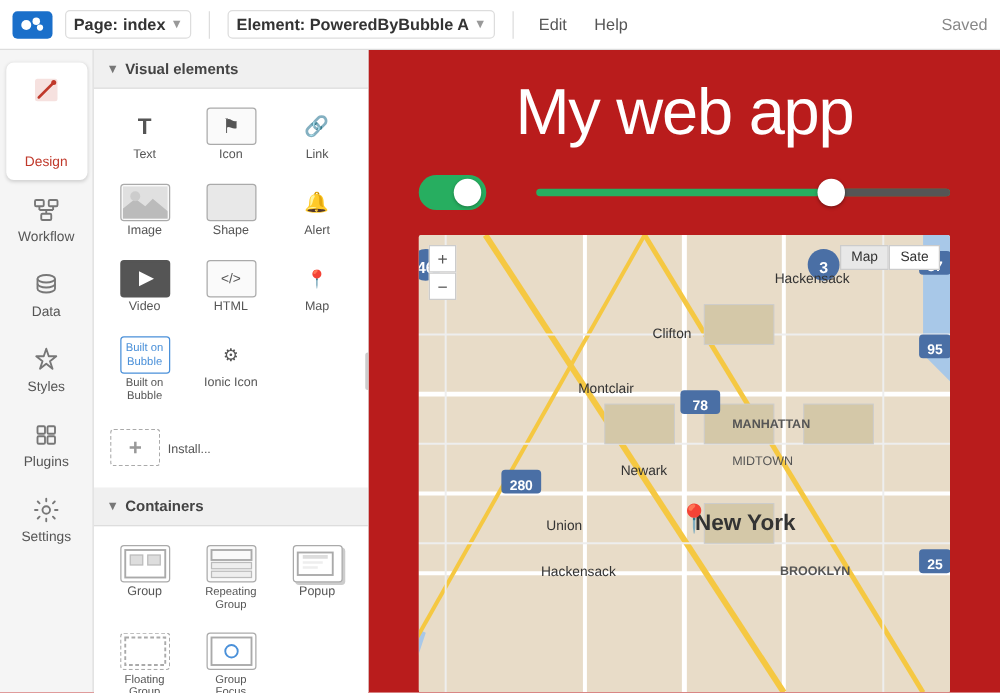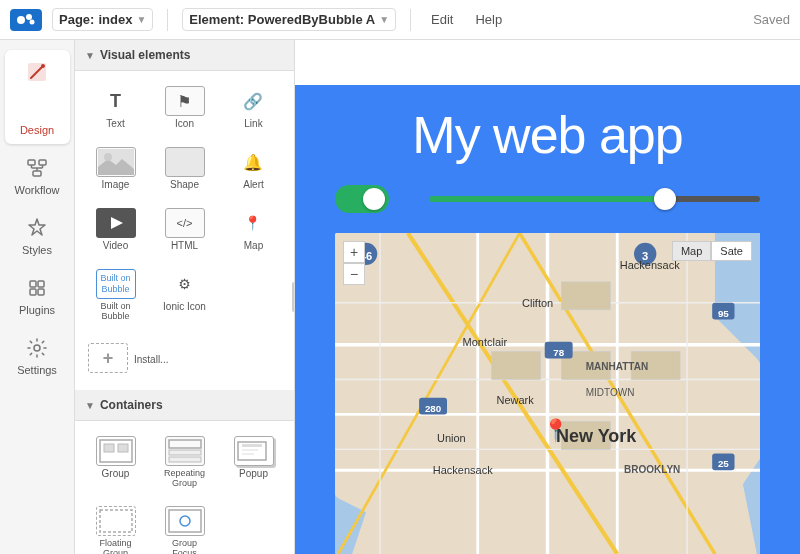--- a/index.html
+++ b/index.html
@@ -126,24 +126,23 @@
       display: flex; align-items: center; justify-content: center;
     }
     .panel-resize-handle::after {
       content: ''; width: 4px; height: 30px;
       background: #ccc; border-radius: 2px;
     }
 
     
     #canvas {
       flex: 1;
-      background: #3b82f6;
+      background: #b91c1c;
       position: relative;
       overflow: hidden;
-      margin-top: 45px;
     }
 
     .canvas-content {
       width: 100%; height: 100%;
       display: flex; flex-direction: column;
       align-items: center;
     }
 
     .canvas-title {
       font-size: 52px; font-weight: 300; color: #fff;
@@ -276,20 +275,30 @@
           <line x1="16.5" y1="8" x2="16.5" y2="11" stroke="#777" stroke-width="1.5"></line>
           <line x1="5.5" y1="11" x2="16.5" y2="11" stroke="#777" stroke-width="1.5"></line>
           <line x1="11" y1="11" x2="11" y2="14" stroke="#777" stroke-width="1.5"></line>
         </svg>
       </div>
       <span class="label">Workflow</span>
     </div>
     <div class="sidebar-item">
       <div class="icon-wrapper">
         <svg width="22" height="22" viewBox="0 0 22 22" fill="none">
+          <ellipse cx="11" cy="6" rx="7" ry="3" fill="none" stroke="#777" stroke-width="1.5"></ellipse>
+          <path d="M4 6v4c0 1.66 3.13 3 7 3s7-1.34 7-3V6" fill="none" stroke="#777" stroke-width="1.5"></path>
+          <path d="M4 10v4c0 1.66 3.13 3 7 3s7-1.34 7-3v-4" fill="none" stroke="#777" stroke-width="1.5"></path>
+        </svg>
+      </div>
+      <span class="label">Data</span>
+    </div>
+    <div class="sidebar-item">
+      <div class="icon-wrapper">
+        <svg width="22" height="22" viewBox="0 0 22 22" fill="none">
           <path d="M11 2 L13 8 L19 8 L14 12 L16 18 L11 14 L6 18 L8 12 L3 8 L9 8 Z" fill="none" stroke="#777" stroke-width="1.5" stroke-linejoin="round"></path>
         </svg>
       </div>
       <span class="label">Styles</span>
     </div>
     <div class="sidebar-item">
       <div class="icon-wrapper">
         <svg width="22" height="22" viewBox="0 0 22 22" fill="none">
           <rect x="4" y="4" width="6" height="6" rx="1" fill="none" stroke="#777" stroke-width="1.5"></rect>
           <rect x="12" y="4" width="6" height="6" rx="1" fill="none" stroke="#777" stroke-width="1.5"></rect>

